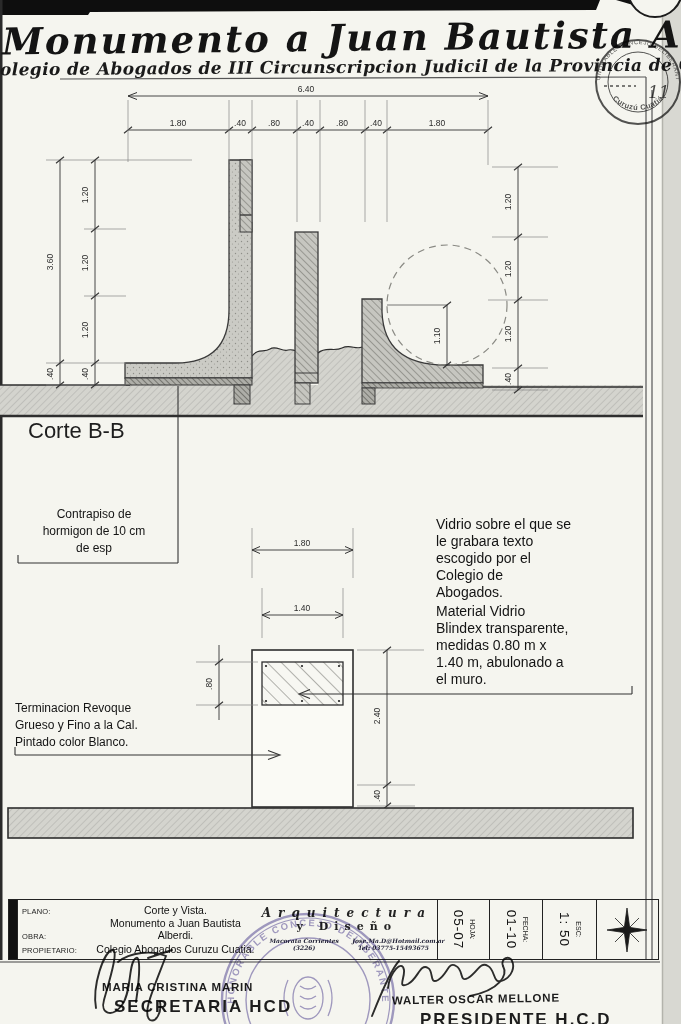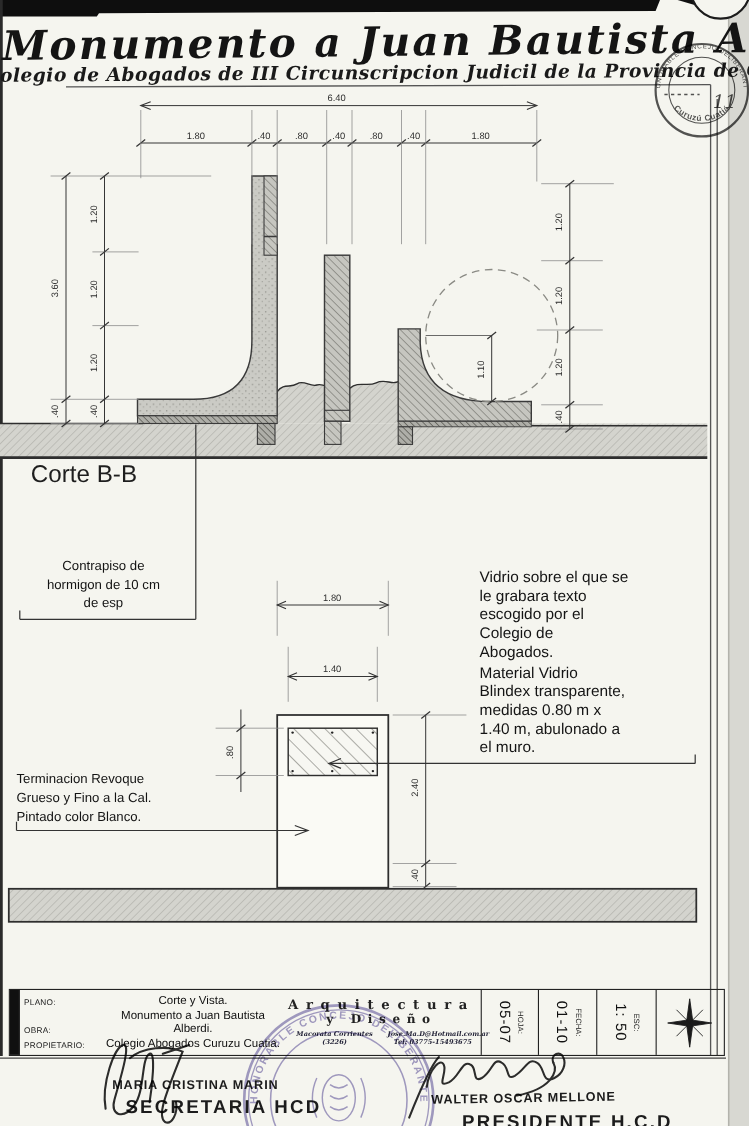--- a/index.html
+++ b/index.html
@@ -25,21 +25,21 @@
   .ann-terminacion{left:15px;top:700px;width:182px;text-align:left;}
   
   .tblock{position:absolute;left:8px;top:899px;width:649px;height:59px;border:1.6px solid #222;
           background:transparent;display:flex;}
   .tb-black{width:8px;background:#101010;border-right:1px solid #222;}
   .tb-fields{width:238px;display:flex;flex-direction:column;justify-content:space-around;padding:3px 0 3px 4px;}
   .tb-row{display:flex;align-items:flex-end;}
   .tb-label{width:72px;font-size:7.5px;color:#222;letter-spacing:0.2px;}
   .tb-value{flex:1;text-align:center;font-size:10.5px;color:#101010;}
   .tb-firm{width:182px;position:relative;padding-top:6px;}
-  .firm1{font-family:"DejaVu Serif",serif;font-weight:bold;font-size:12px;
+  .firm1{font-family:"DejaVu Serif",serif;font-style:italic;font-weight:bold;font-size:12px;
          letter-spacing:7px;text-align:center;white-space:nowrap;}
   .firm2{font-family:"DejaVu Serif",serif;font-weight:bold;font-size:11px;
          letter-spacing:6px;text-align:center;white-space:nowrap;}
   .firm-contacts{display:flex;justify-content:space-between;padding:4px 2px 0 6px;}
   .firm-contact{font-family:"DejaVu Serif",serif;font-style:italic;font-weight:bold;
                 font-size:6px;color:#26263a;width:48%;text-align:center;line-height:7px;}
   .tcell{border-left:1.6px solid #222;position:relative;overflow:hidden;}
   .tcell-1{width:52px;}.tcell-2{width:53px;}.tcell-3{width:53px;}
   .tcell-compass{border-left:1.6px solid #222;width:62px;display:flex;align-items:center;justify-content:center;}
   .rot{position:absolute;inset:0;display:flex;flex-direction:column;align-items:center;

